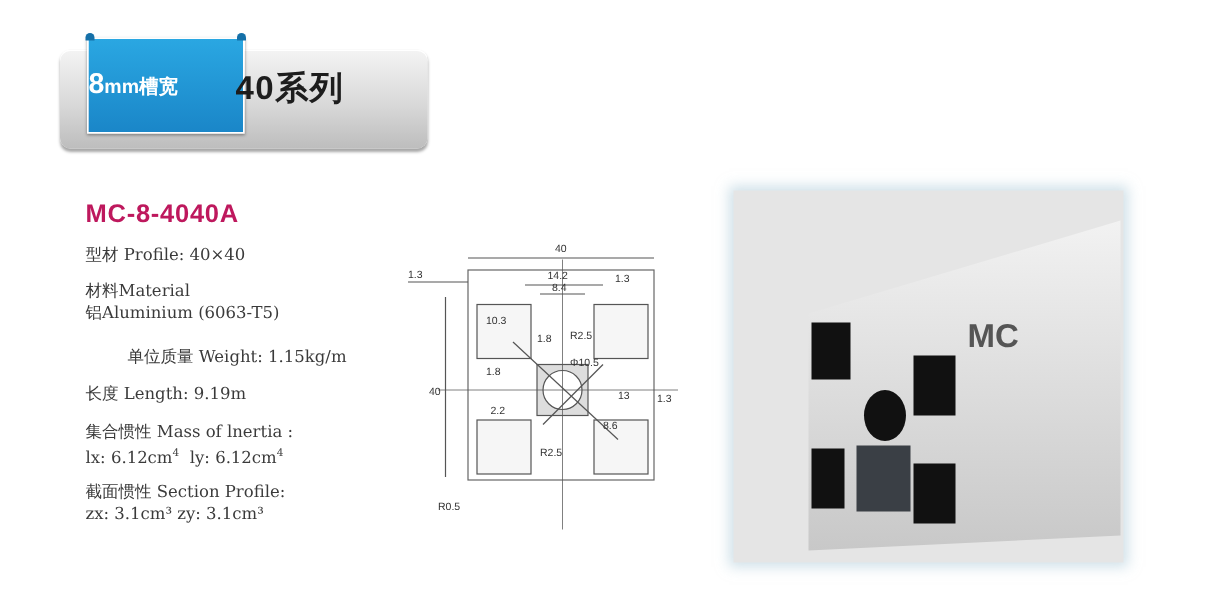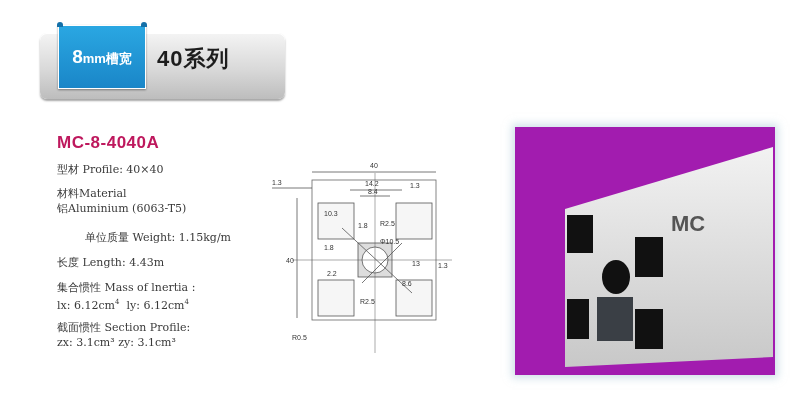--- a/index.html
+++ b/index.html
@@ -1,54 +1,54 @@
 <!DOCTYPE html>
 <html><head>
   <meta charset="utf-8">
   <style>
     html, body { margin:0; padding:0; }
     body { width:808px; height:407px; background:#ffffff; position:relative; overflow:hidden;
            font-family:"DejaVu Serif", "Liberation Serif", serif; }
     .banner { position:absolute; left:40px; top:33px; width:245px; height:66px; border-radius:7px;
       background:linear-gradient(#f4f4f4 0%, #d9d9d9 55%, #bdbdbd 100%);
       box-shadow:0 2px 2px rgba(0,0,0,0.35), inset 0 1px 0 #fff; }
-    .tag { position:absolute; left:58px; top:25px; width:88px; height:64px;
+    .tag { position:absolute; left:58px; top:25px; width:105px; height:64px;
       background:linear-gradient(#2aa7e2, #1a86c8); border:1px solid #fff; box-sizing:border-box;
-      box-shadow:0 1px 2px rgba(0,0,0,0.4); display:flex; align-items:center; justify-content:center; }
+      box-shadow:0 1px 2px rgba(0,0,0,0.4); display:flex; align-items:center; justify-content:flex-start; }
     .tag::before, .tag::after { content:""; position:absolute; top:-4px; width:6px; height:5px; background:#1570a8; border-radius:3px 3px 0 0; }
     .tag::before { left:-2px; } .tag::after { right:-2px; }
     .tag-text { color:#fff; font-family:"Liberation Sans", sans-serif; font-weight:bold; font-size:13px; }
     .tag-text .big { font-size:19px; }
     .series { position:absolute; left:157px; top:44px; font-family:"Liberation Sans", sans-serif; font-weight:bold;
       font-size:22px; color:#1d1d1d; letter-spacing:1px; }
     .model { position:absolute; left:57px; top:133px; color:#be185d; font-family:"Liberation Sans", sans-serif;
       font-weight:bold; font-size:17px; letter-spacing:0.5px; }
     .spec { position:absolute; left:57px; font-size:11px; color:#3a3a3a; line-height:15px; white-space:nowrap; }
     .drawing { position:absolute; left:262px; top:158px; width:200px; height:200px; }
-    .photo-frame { position:absolute; left:515px; top:127px; width:260px; height:248px; background:#a21caf;
+    .photo-frame { position:absolute; left:489px; top:127px; width:260px; height:248px; background:#e5e5e5;
       box-shadow:0 0 8px 3px rgba(170,200,215,0.55); overflow:hidden; }
     sup { font-size:7px; }
   </style>
 </head>
 <body>
 
 <div class="banner"></div>
 <div class="tag">
   <span class="tag-text"><span class="big">8</span><span>mm槽宽</span></span>
 </div>
 <div class="series">40系列</div>
 
 <div class="model">MC-8-4040A</div>
 <div class="spec" style="top:162px;">型材 Profile: 40×40</div>
 <div class="spec" style="top:186px;">
   <div>材料Material</div>
   <div>铝Aluminium (6063-T5)</div>
 </div>
 <div class="spec" style="top:230px;margin-left:28px;">单位质量 Weight: 1.15kg/m</div>
-<div class="spec" style="top:255px;">长度 Length: 4.43m</div>
+<div class="spec" style="top:255px;">长度 Length: 9.19m</div>
 <div class="spec" style="top:280px;">
   <div>集合惯性 Mass of lnertia :</div>
   <div><span>lx: 6.12cm</span><sup>4</sup>&nbsp;&nbsp;<span>ly: 6.12cm</span><sup>4</sup></div>
 </div>
 <div class="spec" style="top:320px;">
   <div>截面惯性 Section Profile:</div>
   <div>zx: 3.1cm³  zy: 3.1cm³</div>
 </div>
 
 <svg class="drawing" viewBox="0 0 200 200" font-family="Liberation Sans, sans-serif" font-size="7" fill="#333">

